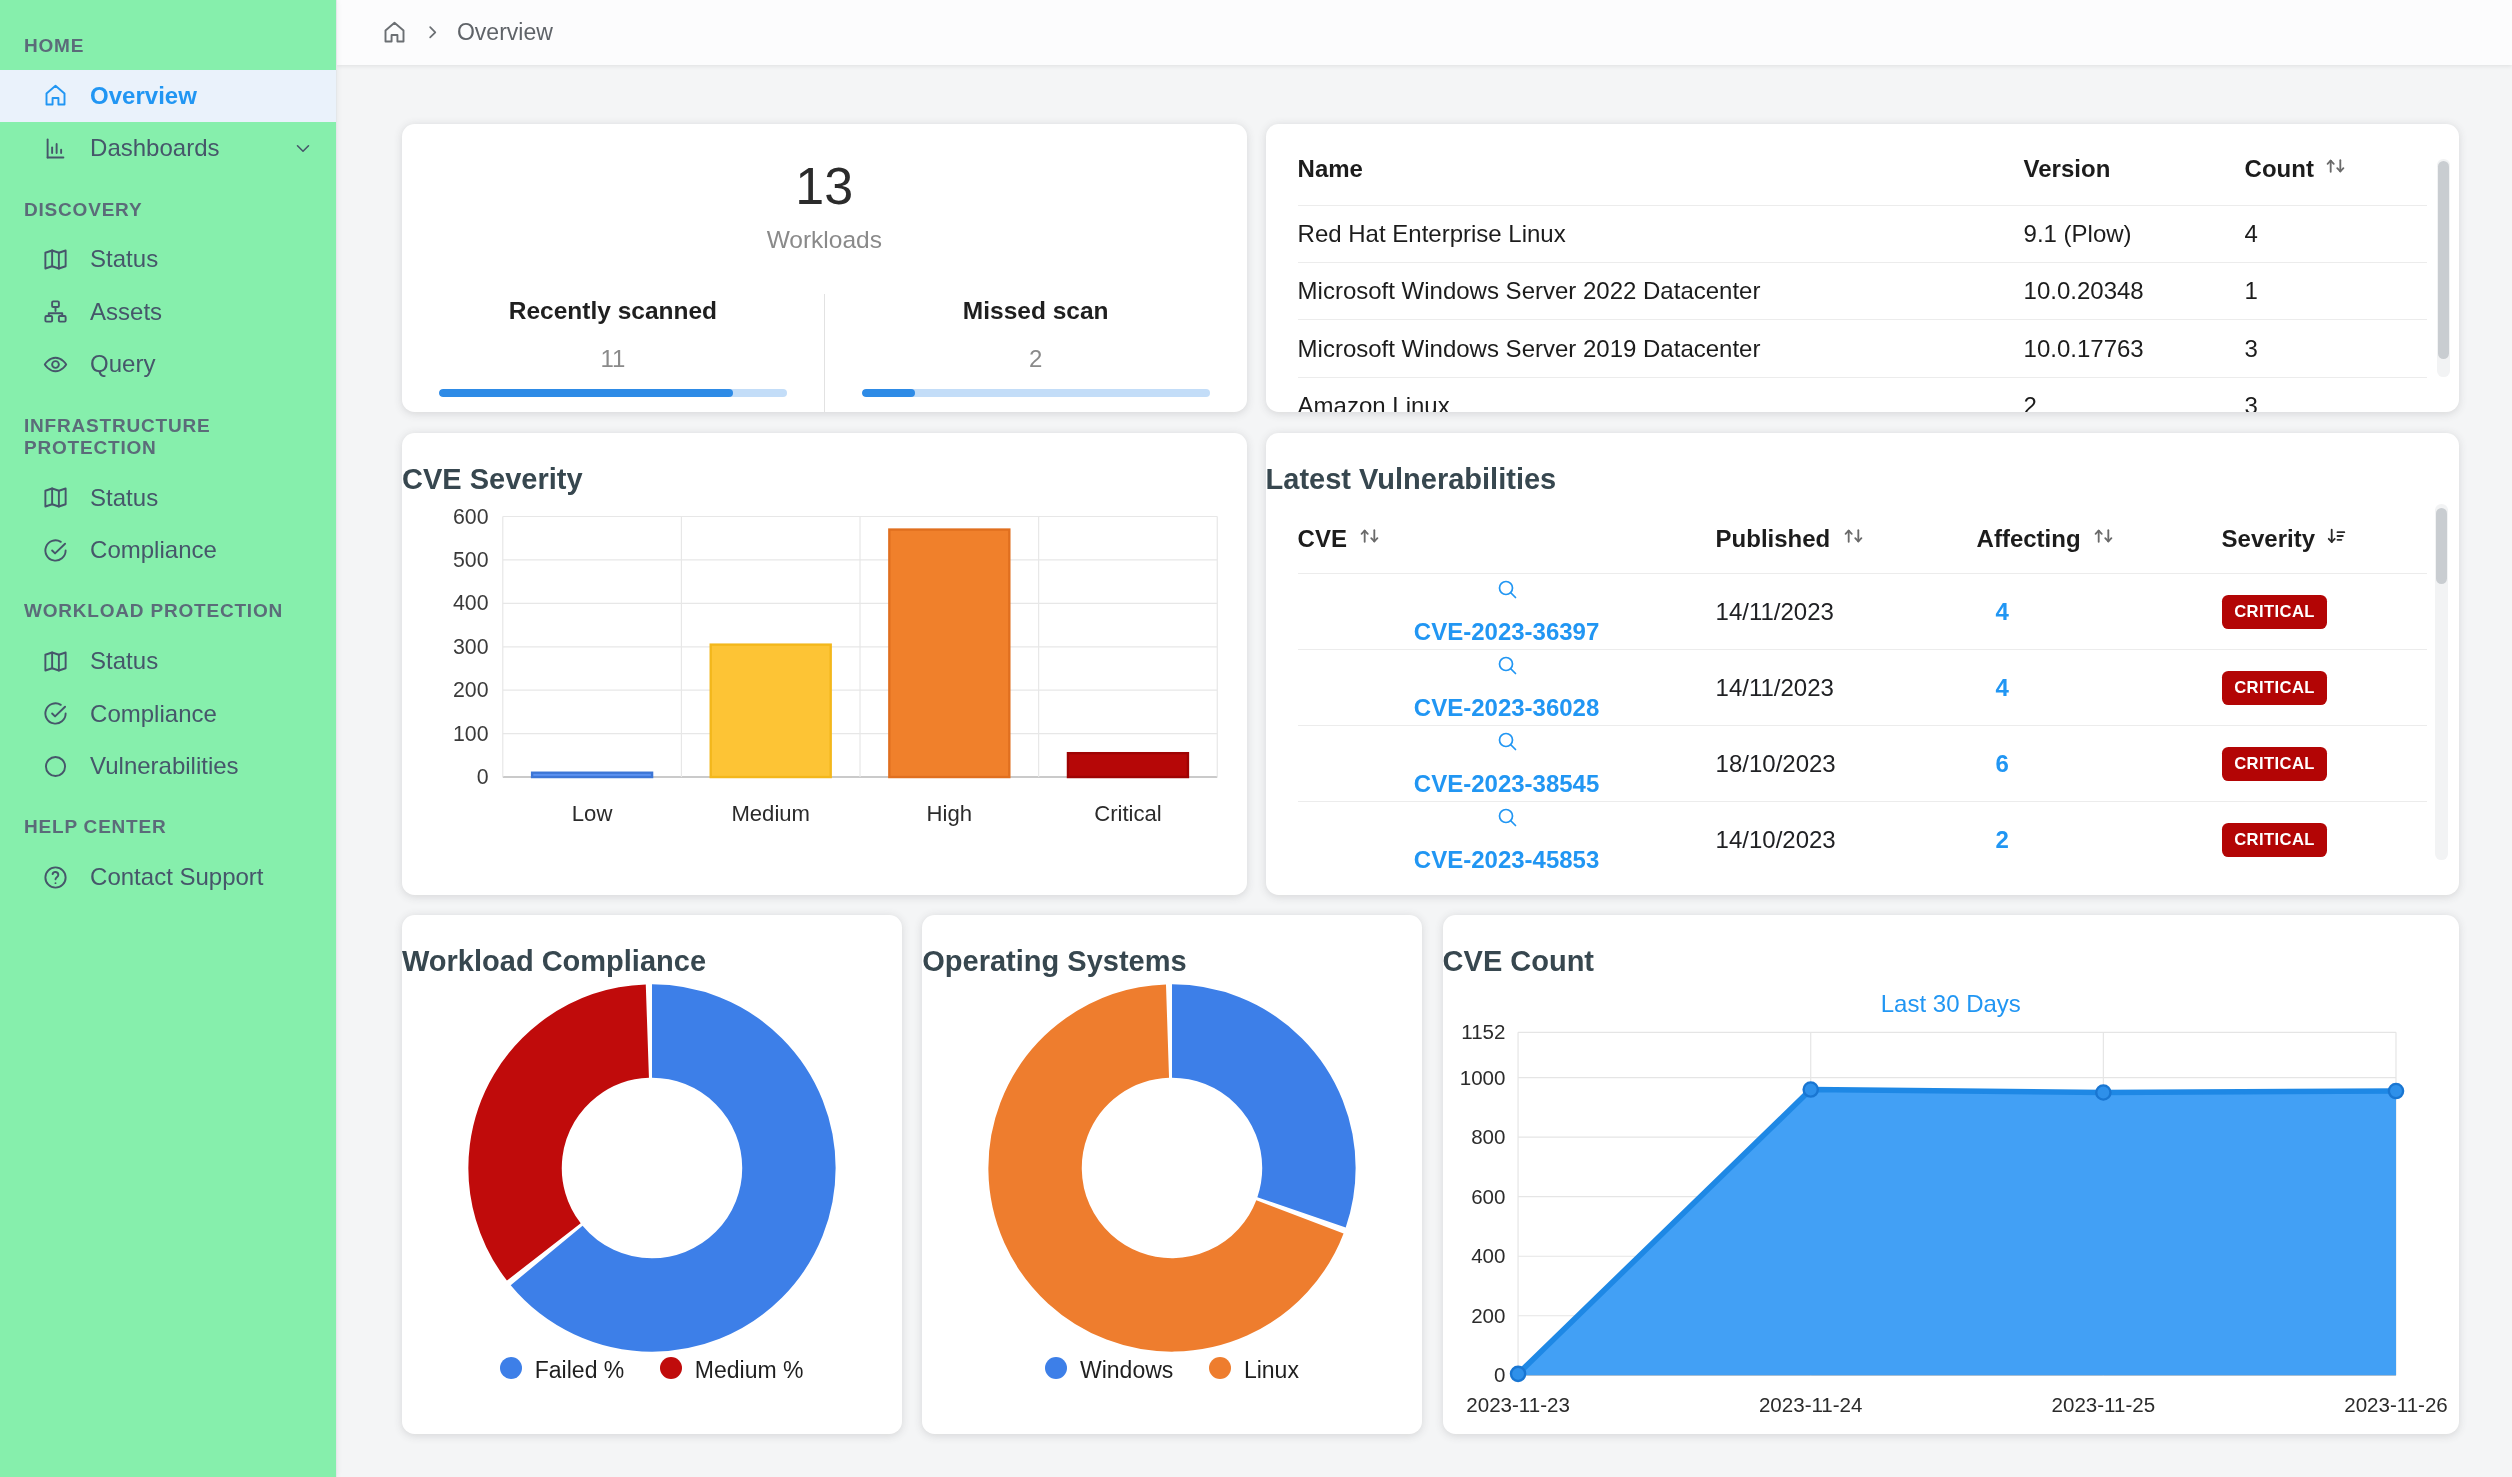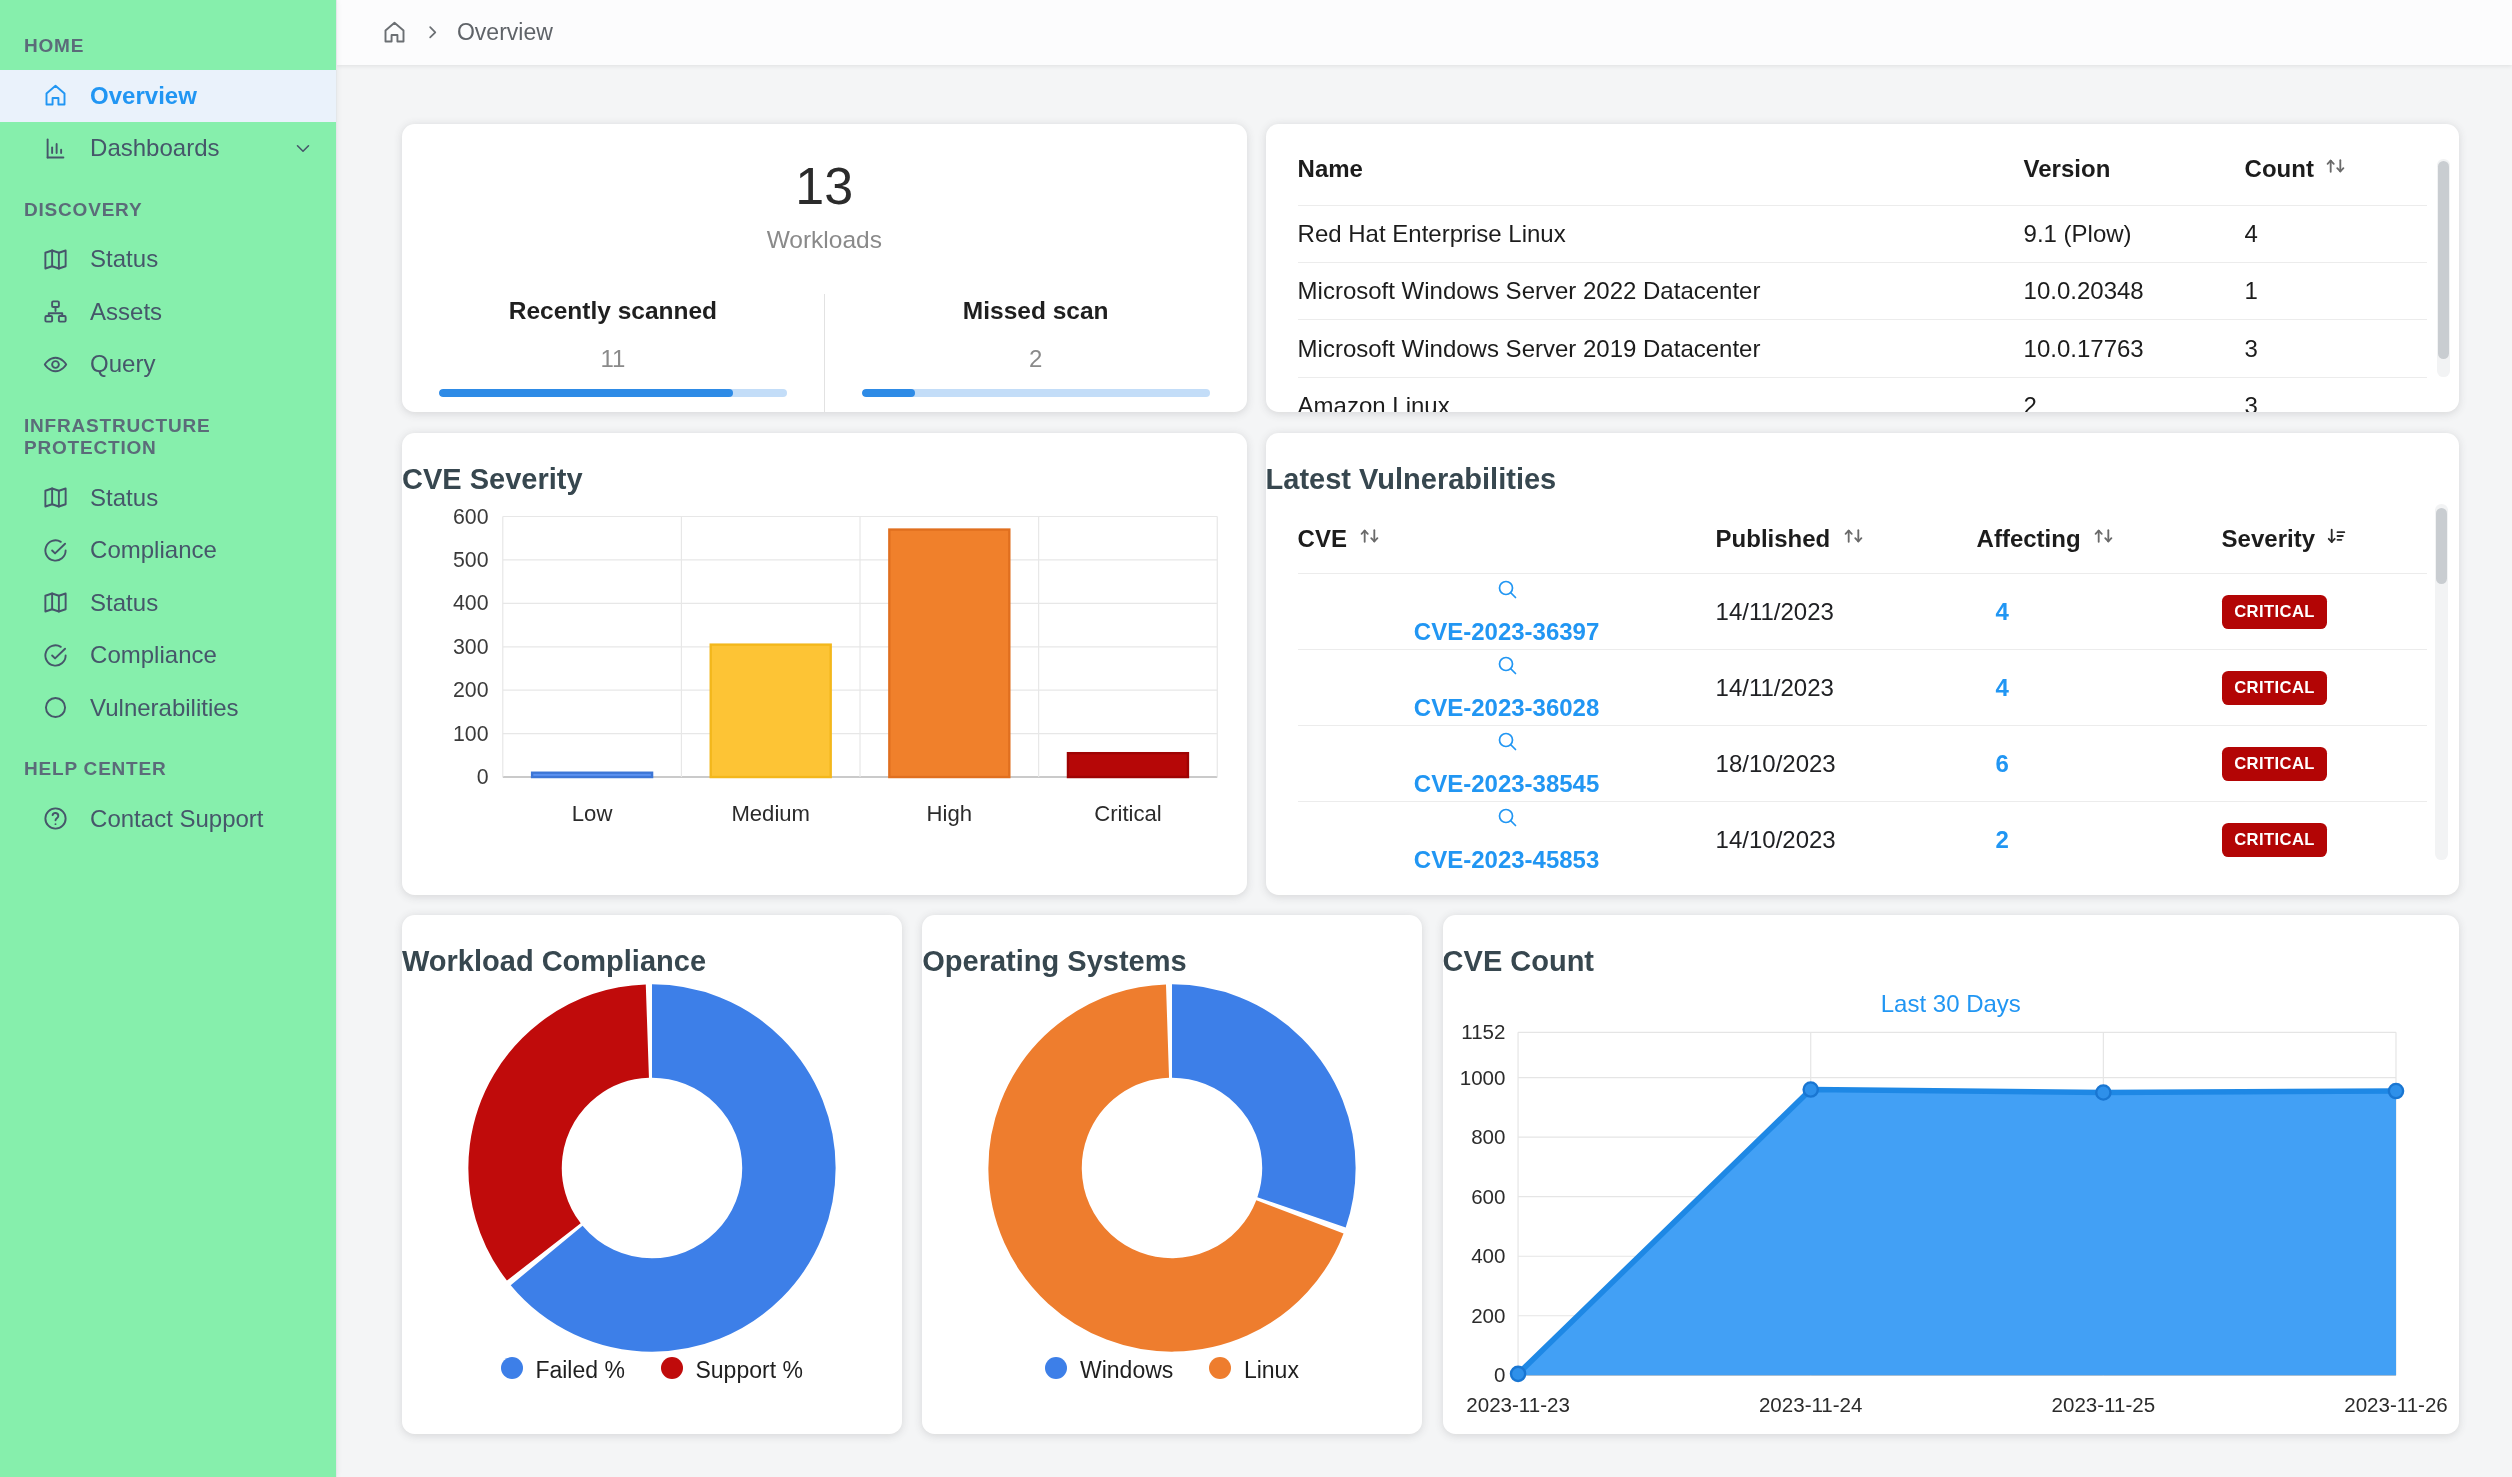--- a/index.html
+++ b/index.html
@@ -166,20 +166,21 @@
         </div>
         <div class="nav-item">
           <span class="nav-icon">
             <svg viewBox="0 0 24 24" width="27" height="27" fill="none" stroke="currentColor" stroke-width="1.7" stroke-linecap="round" stroke-linejoin="round">
               <path d="M21 12a9 9 0 1 1-4.3-7.7"></path>
               <path d="M9 12l2.6 2.6L20.5 6"></path>
             </svg>
           </span>
       <span class="nav-label">Compliance</span>
         </div>
+        <div class="section-label">WORKLOAD PROTECTION</div>
         <div class="nav-item">
           <span class="nav-icon">
             <svg viewBox="0 0 24 24" width="27" height="27" fill="none" stroke="currentColor" stroke-width="1.7" stroke-linecap="round" stroke-linejoin="round">
               <path d="M9 4 3 6v14l6-2 6 2 6-2V4l-6 2-6-2z"></path>
               <path d="M9 4v14"></path>
               <path d="M15 6v14"></path>
             </svg>
           </span>
       <span class="nav-label">Status</span>
         </div>
@@ -450,21 +451,21 @@
                 <circle cx="235" cy="235" r="173" fill="none" stroke="#c00b0b" stroke-width="118" stroke-dasharray="379.8818256404343 707.1092325016341" transform="rotate(142.20000000000002 235 235)"></circle>
               </svg>
             </div>
           <div class="legend" id="legend-workload_compliance">
               <span class="legend-item">
                 <span class="legend-dot" style="background:#3d7fe8"></span>
                 <span>Failed %</span>
               </span>
               <span class="legend-item">
                 <span class="legend-dot" style="background:#c00b0b"></span>
-                <span>Support %</span>
+                <span>Medium %</span>
               </span>
             </div>
         </section>
 
         <section class="card card-donut">
           <h2 class="chart-title">Operating Systems</h2>
           <div class="donut-wrap" id="donut-operating_systems">
               <svg width="372" height="372" viewBox="0 0 470 470">
                 <circle cx="235" cy="235" r="173" fill="none" stroke="#3d7fe8" stroke-width="118" stroke-dasharray="328.79324590775707 758.1978122343113" transform="rotate(-90 235 235)"></circle>
                 <circle cx="235" cy="235" r="173" fill="none" stroke="#ee7d2e" stroke-width="118" stroke-dasharray="746.1978122343114 340.79324590775695" transform="rotate(20.879999999999995 235 235)"></circle>

